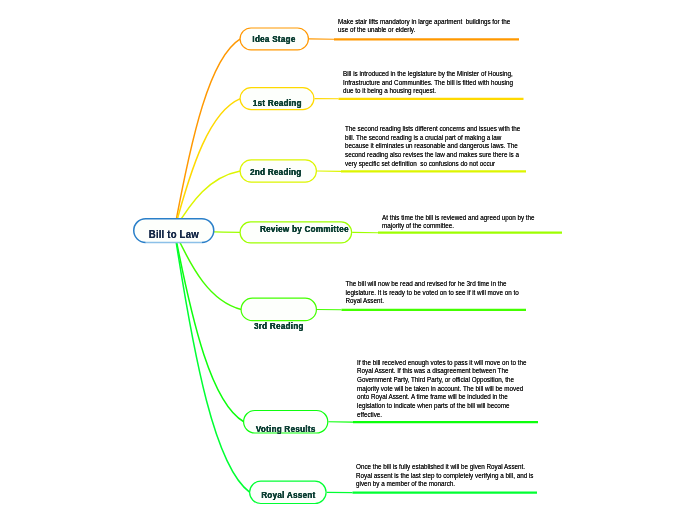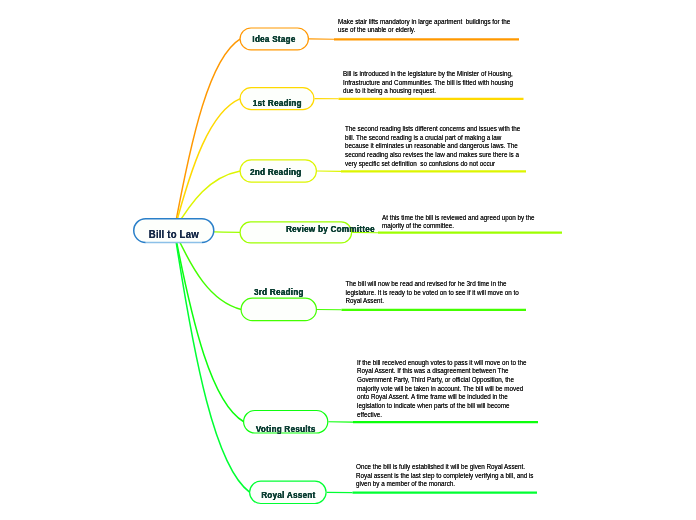--- a/index.html
+++ b/index.html
@@ -106,25 +106,25 @@
       </div>
       <div class="desc" style="left: 338px; top: 17.5px; width: 178px;">Make stair lifts mandatory in large apartment  buildings for the use of the unable or elderly.</div>
       <div class="node branch-node" style="left: 239.5px; top: 87px; width: 75px; height: 30px;">
         <span class="node-label">1st Reading</span>
       </div>
       <div class="desc" style="left: 343px; top: 70px; width: 172px;">Bill is introduced in the legislature by the Minister of Housing, Infrastructure and Communities. The bill is fitted with housing due to it being a housing request.</div>
       <div class="node branch-node" style="left: 239.5px; top: 159.3px; width: 72px; height: 23.5px;">
         <span class="node-label">2nd Reading</span>
       </div>
       <div class="desc" style="left: 345px; top: 125px; width: 177px;">The second reading lists different concerns and issues with the bill. The second reading is a crucial part of making a law because it eliminates un reasonable and dangerous laws. The second reading also revises the law and makes sure there is a very specific set definition  so confusions do not occur</div>
-      <div class="node branch-node" style="left: 254px; top: 221.3px; width: 112.7px; height: 15px; padding-left: 40px;">
+      <div class="node branch-node" style="left: 228px; top: 221.3px; width: 112.7px; height: 15px; padding-left: 40px;">
         <span class="node-label">Review by Committee</span>
       </div>
       <div class="desc" style="left: 382px; top: 213.5px; width: 154px;">At this time the bill is reviewed and agreed upon by the majority of the committee.</div>
-      <div class="node branch-node" style="left: 240.5px; top: 280px; width: 76.5px; height: 23.7px;">
+      <div class="node branch-node" style="left: 240.5px; top: 314px; width: 76.5px; height: 23.7px;">
         <span class="node-label">3rd Reading</span>
       </div>
       <div class="desc" style="left: 345.5px; top: 280px; width: 175px;">The bill will now be read and revised for he 3rd time in the legislature. It is ready to be voted on to see if it will move on to Royal Assent.</div>
       <div class="node branch-node" style="left: 243px; top: 409.9px; width: 85.4px; height: 23.7px; margin-top: 7px;">
         <span class="node-label">Voting Results</span>
       </div>
       <div class="desc" style="left: 357px; top: 358.5px; width: 170px;">If the bill received enough votes to pass it will move on to the Royal Assent. If this was a disagreement between The Government Party, Third Party, or official Opposition, the majority vote will be taken in account. The bill will be moved onto Royal Assent. A time frame will be included in the legislation to indicate when parts of the bill will become effective.</div>
       <div class="node branch-node" style="left: 249px; top: 480.6px; width: 77.7px; height: 28px;">
         <span class="node-label">Royal Assent</span>
       </div>

